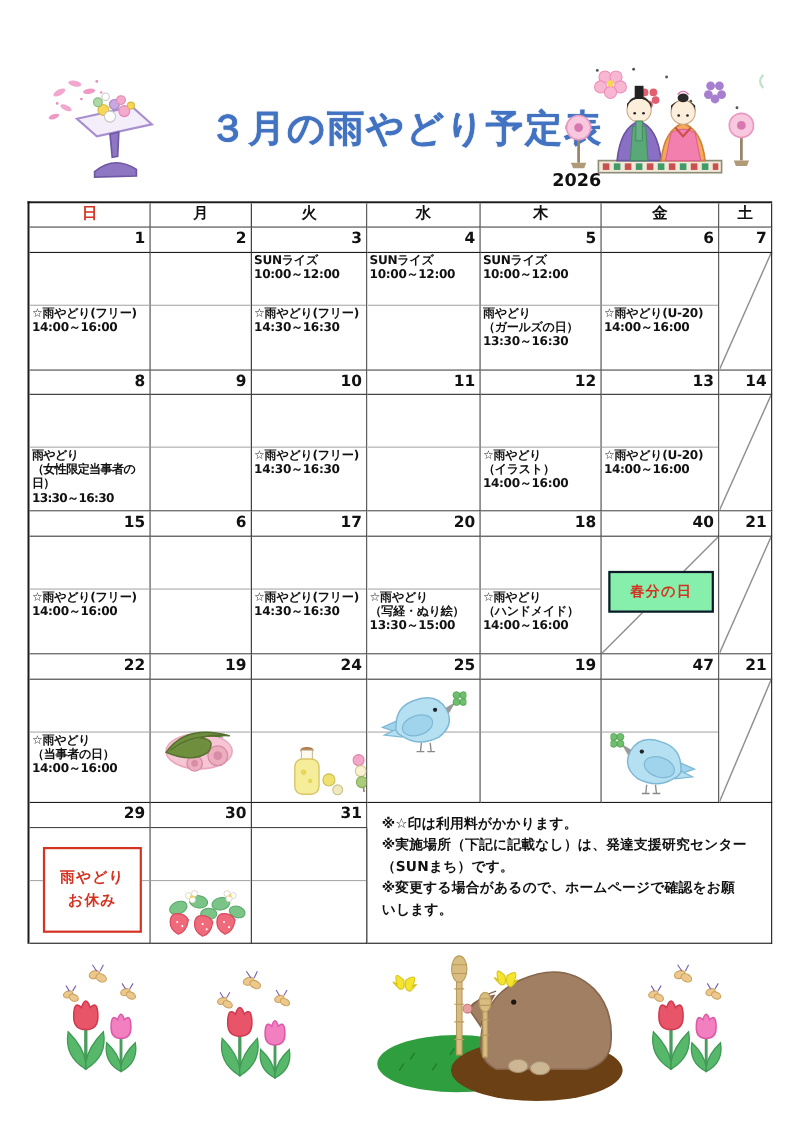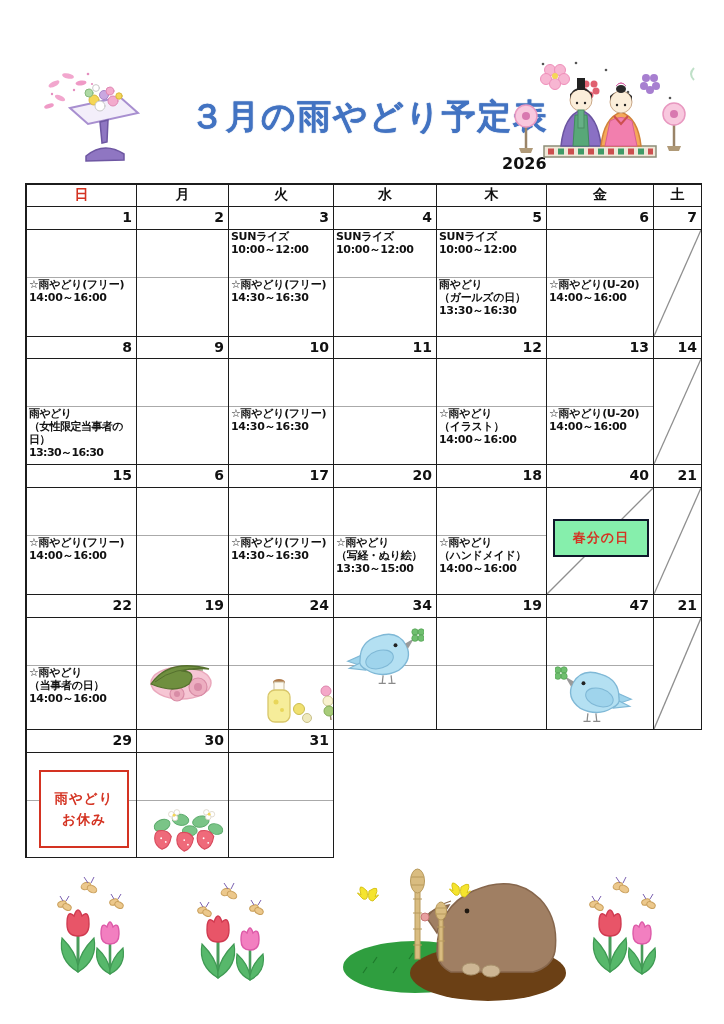--- a/index.html
+++ b/index.html
@@ -323,21 +323,21 @@
     </div>
     <div class="cc">
       <svg class="diag" viewBox="0 0 100 100" preserveAspectRatio="none">
           <line x1="0" y1="100" x2="100" y2="0"></line>
         </svg>
     </div>
 
     <div class="dt">22</div>
     <div class="dt">19</div>
     <div class="dt">24</div>
-    <div class="dt">34</div>
+    <div class="dt">25</div>
     <div class="dt">19</div>
     <div class="dt">47</div>
     <div class="dt">21</div>
 
     <div class="cc">
       <div class="tp"></div>
       <div class="bt">
           <div class="ev">☆雨やどり
 （当事者の日）
 14:00～16:00</div>
@@ -430,20 +430,25 @@
     <div class="cc">
       <svg class="diag" viewBox="0 0 100 100" preserveAspectRatio="none">
           <line x1="0" y1="100" x2="100" y2="0"></line>
         </svg>
     </div>
 
     <div class="dt" style="grid-area:10/1/11/2">29</div>
     <div class="dt" style="grid-area:10/2/11/3">30</div>
     <div class="dt" style="grid-area:10/3/11/4">31</div>
 
+    <div class="notes" style="grid-area:10/4/12/8">※☆印は利用料がかかります。
+※実施場所（下記に記載なし）は、発達支援研究センター
+（SUNまち）です。
+※変更する場合があるので、ホームページで確認をお願
+いします。</div>
 
     <div class="cc" style="grid-area:11/1/12/2">
       <div class="tp"></div>
         <div class="bt"></div>
       <div class="closed">雨やどり
 お休み</div>
     </div>
     <div class="cc" style="grid-area:11/2/12/3">
       <div class="tp"></div>
         <div class="bt"></div>

